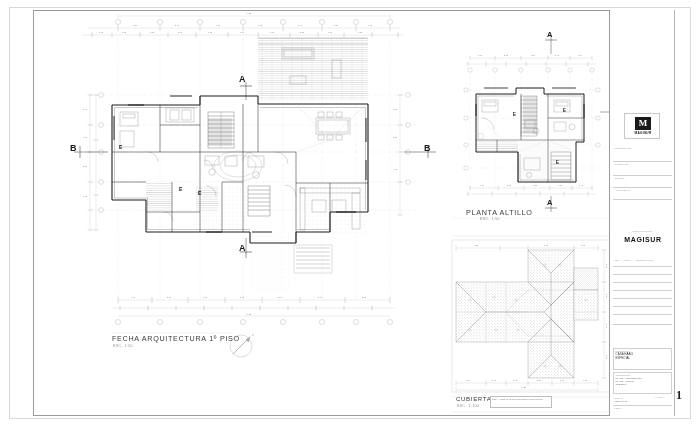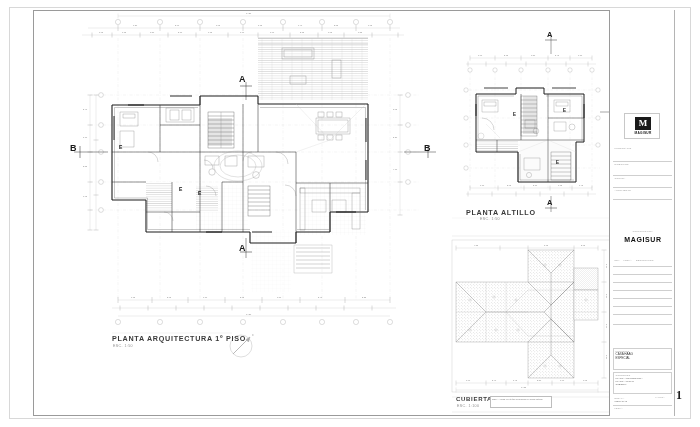--- a/index.html
+++ b/index.html
@@ -47,21 +47,20 @@
     position: absolute;
     font-family: "Liberation Sans", sans-serif;
     color: #2b2b2b;
     white-space: nowrap;
     letter-spacing: 0.4px;
   }
   .title-main {
     font-size: 7.2px;
     color: #3a3a3a;
     letter-spacing: 0.7px;
-    font-weight: bold;
   }
   .title-sub {
     font-size: 3.6px;
     color: #8e8e8e;
     letter-spacing: 0.4px;
   }
   .sec-mark {
     font-size: 9px;
     font-weight: bold;
     color: #1a1a1a;
@@ -757,21 +756,21 @@
         <line x1="598" y1="387.5" x2="598" y2="392.5"></line>
       </g>
 
       <line x1="452" y1="236" x2="610" y2="236" stroke="#d4d4d4" stroke-width="0.35"></line>
       <line x1="452" y1="397" x2="610" y2="397" stroke="#d4d4d4" stroke-width="0.35"></line>
       <line x1="452" y1="412" x2="610" y2="412" stroke="#d4d4d4" stroke-width="0.35"></line>
       <line x1="452" y1="218" x2="610" y2="218" stroke="#e2e2e2" stroke-width="0.3"></line>
     </g>
     </svg>
 
-  <div class="lbl title-main" style="left:112px; top:334px;">PLANTA ARQUITECTURA  1º PISO</div>
+  <div class="lbl title-main" style="left:112px; top:334px;">FECHA ARQUITECTURA  1º PISO</div>
   <div class="lbl title-sub" style="left:113px; top:344px;">ESC. 1:50</div>
 
   <div class="lbl title-main" style="left:466px; top:208px;">PLANTA ALTILLO</div>
   <div class="lbl title-sub" style="left:480px; top:217px;">ESC. 1:50</div>
 
   <div class="lbl title-main" style="left:456px; top:396px; font-size:6px;">CUBIERTA</div>
   <div class="lbl title-sub" style="left:457px; top:404px;">ESC. 1:100</div>
   <div class="note-box" style="left:490px; top:396px; width:62px; height:12px;">NOTA: Aguas  con  teñas  ceramicas  de  arcilla  natural</div>
 
   <div class="lbl sec-mark" style="left:239px; top:74px;">A</div>

